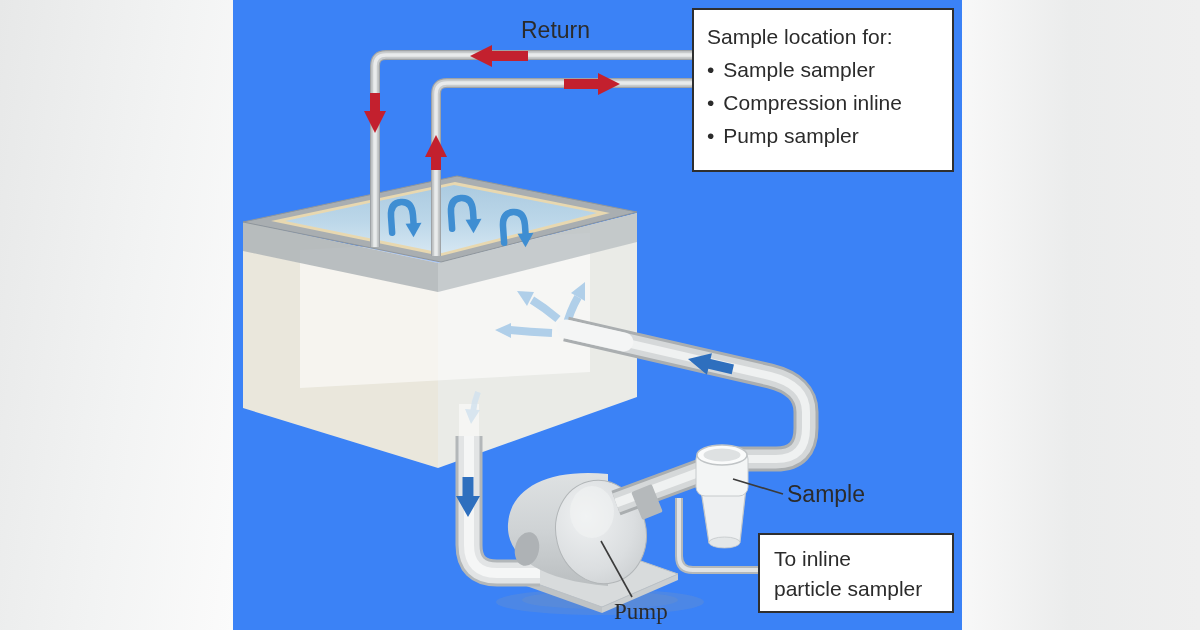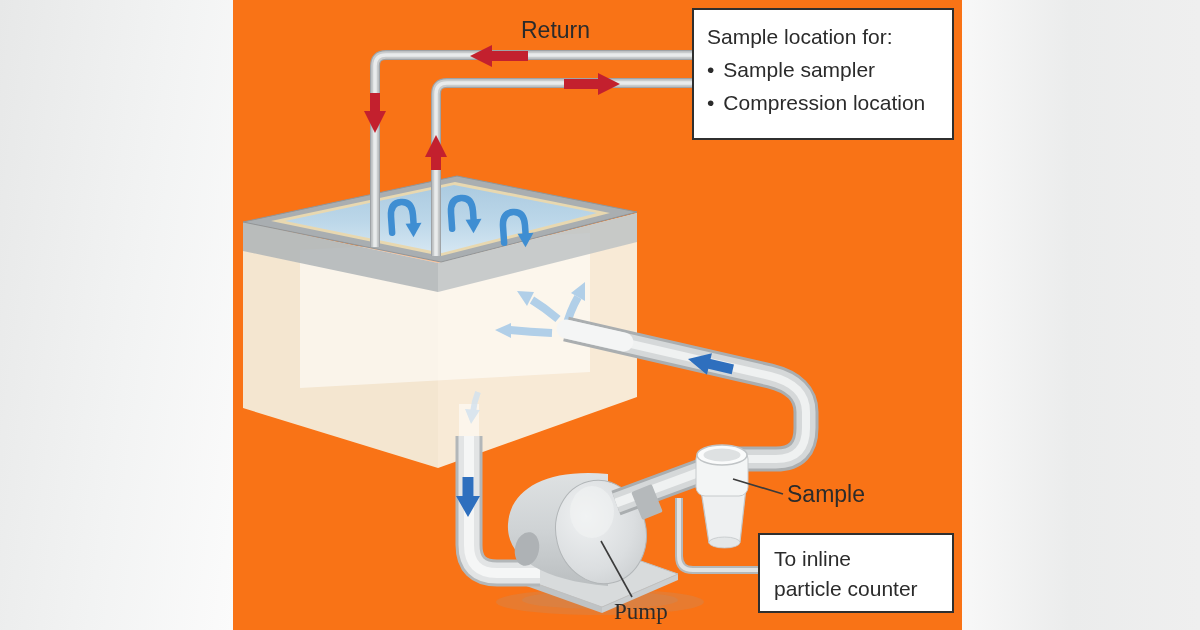--- a/index.html
+++ b/index.html
@@ -1,34 +1,34 @@
 <!DOCTYPE html>
 <html><head>
 <meta charset="utf-8">
 <style>
   html,body{margin:0;padding:0;}
   .stage{
     position:relative;width:1200px;height:630px;overflow:hidden;
-    background:#f97316;
+    background:#3b82f6;
     font-family:"Liberation Sans", sans-serif;
     color:#2b2b2b;
   }
   .bg-strip{position:absolute;top:0;height:630px;}
   .bg-strip.left{left:0;width:233px;background:linear-gradient(98deg,#e7e8e8 0%,#f2f3f3 55%,#fbfbfb 100%);}
   .bg-strip.right{left:962px;width:238px;background:linear-gradient(to right,#f8f8f8 0%,#ebecec 45%,#efefef 100%);}
   svg.diagram{position:absolute;left:0;top:0;}
   .lbl{position:absolute;font-size:23px;white-space:nowrap;}
   .lbl-return{left:521px;top:17px;}
   .lbl-filter{left:787px;top:481px;}
   .lbl-pump{left:614px;top:599px;font-family:Liberation Serif, serif;}
   .anno-box{
     position:absolute;background:#ffffff;border:2px solid #2f2f2f;
     box-sizing:border-box;font-size:21px;
   }
-  .box-sample{left:692px;top:8px;width:262px;height:132px;padding:10px 8px 16px 13px;line-height:33px;}
+  .box-sample{left:692px;top:8px;width:262px;height:164px;padding:10px 8px 16px 13px;line-height:33px;}
   .box-counter{left:758px;top:533px;width:196px;height:80px;padding:9px 20px 0 14px;line-height:30px;}
   .bullet-line{display:block;}
   .bullet-glyph{margin-right:9px;}
 </style>
 </head>
 <body>
 
 <div class="stage">
 
   <div class="bg-strip left"></div>
@@ -186,22 +186,25 @@
   <div class="lbl lbl-return">Return</div>
   <div class="lbl lbl-filter">Sample</div>
   <div class="lbl lbl-pump">Pump</div>
 
   <div class="anno-box box-sample">
     <div>Sample location for:</div>
     <span class="bullet-line">
       <span class="bullet-glyph">•</span><span>Sample sampler</span>
     </span>
     <span class="bullet-line">
-      <span class="bullet-glyph">•</span><span>Compression location</span>
+      <span class="bullet-glyph">•</span><span>Compression inline</span>
+    </span>
+    <span class="bullet-line">
+      <span class="bullet-glyph">•</span><span>Pump sampler</span>
     </span>
   </div>
 
   <div class="anno-box box-counter">
     <div>To inline</div>
-    <div>particle counter</div>
+    <div>particle sampler</div>
   </div>
 
 </div>
 
 </body></html>

